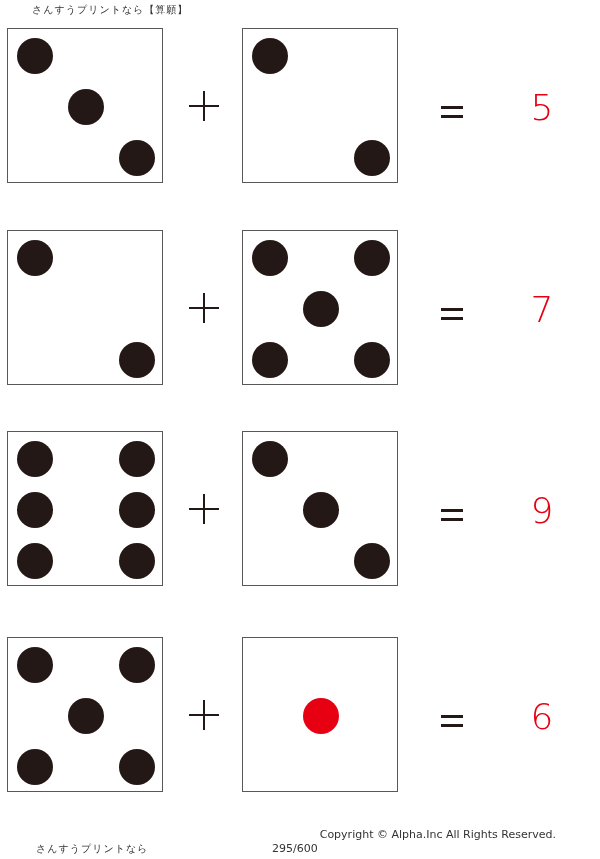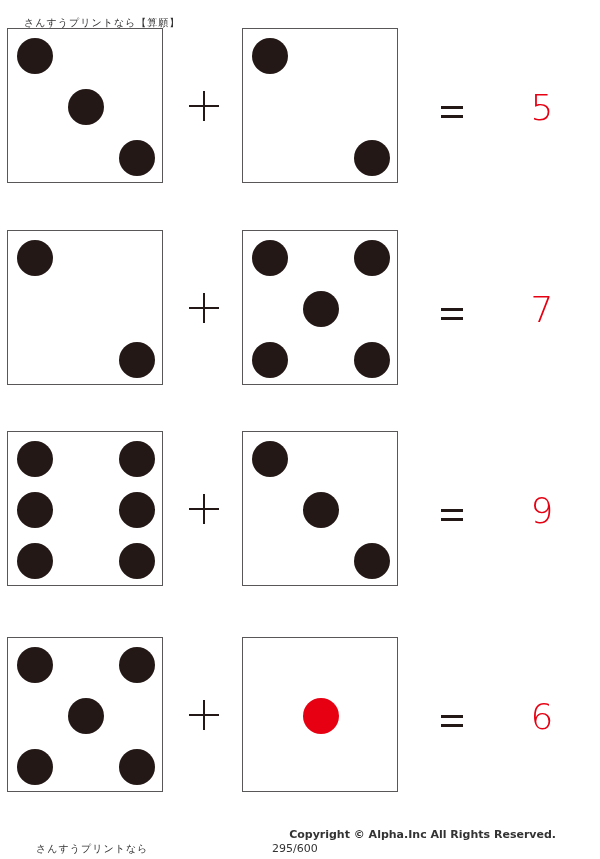--- a/index.html
+++ b/index.html
@@ -1,30 +1,30 @@
 <!DOCTYPE html>
 <html><head>
 <meta charset="utf-8">
 <style>
   html, body { margin:0; padding:0; background:#fff; }
   body { width:600px; height:859px; position:relative; overflow:hidden; font-family:"DejaVu Sans", sans-serif; color:#231815; }
-  .header { position:absolute; left:24px; top:3px; font-size:10px; color:#333; letter-spacing:1px;margin-top:13px; }
+  .header { position:absolute; left:32px; top:3px; font-size:10px; color:#333; letter-spacing:1px; }
   .die { position:absolute; width:156px; height:155px; border:1.5px solid #595757; box-sizing:border-box; background:#fff; }
   .pip { position:absolute; width:36px; height:36px; border-radius:50%; background:#231815; transform:translate(-50%,-50%); }
   .pip.red { background:#e60012; }
   .plus { position:absolute; width:30px; height:30px; }
   .plus::before { content:""; position:absolute; left:0; top:14px; width:30px; height:2px; background:#231815; }
   .plus::after { content:""; position:absolute; left:14px; top:0; width:2px; height:30px; background:#231815; }
   .eq { position:absolute; width:22px; height:14px; }
   .eq::before, .eq::after { content:""; position:absolute; left:0; width:22px; height:2.5px; background:#231815; }
   .eq::before { top:2px; } .eq::after { top:11px; }
   .answer { position:absolute; width:40px; text-align:center; font-size:36px; color:#e60012; font-family:"DejaVu Sans", sans-serif; font-weight:300; line-height:40px; }
   .footer-left { position:absolute; left:36px; top:842px; font-size:10px; color:#333; letter-spacing:1px; }
   .footer-page { position:absolute; left:272px; top:842px; font-size:11px; color:#333; }
-  .footer-copy { position:absolute; right:44px; top:828px; font-size:11px; color:#333; text-align:right; line-height:14px;font-weight:bold; }
+  .footer-copy { position:absolute; right:44px; top:828px; font-size:11px; color:#333; text-align:right; line-height:14px; }
 </style>
 </head>
 <body>
 
 <div class="header">さんすうプリントなら【算願】</div>
 
 <div id="worksheet">
     <div class="die" style="left: 7px; top: 28px;">
       <div class="pip" style="left: 27px; top: 27px;"></div>
       <div class="pip" style="left: 78px; top: 78px;"></div>

